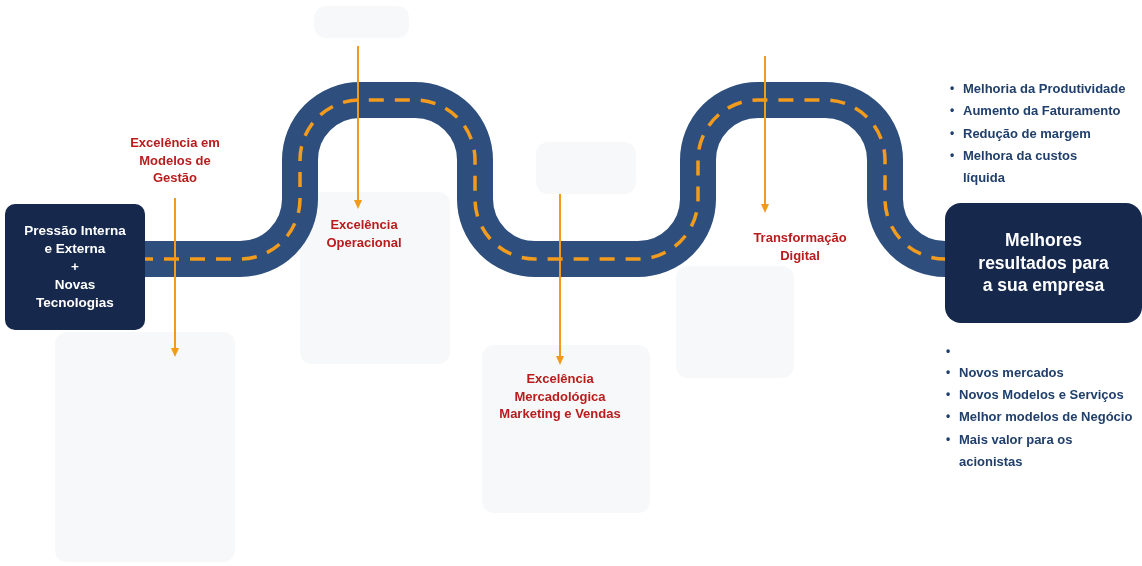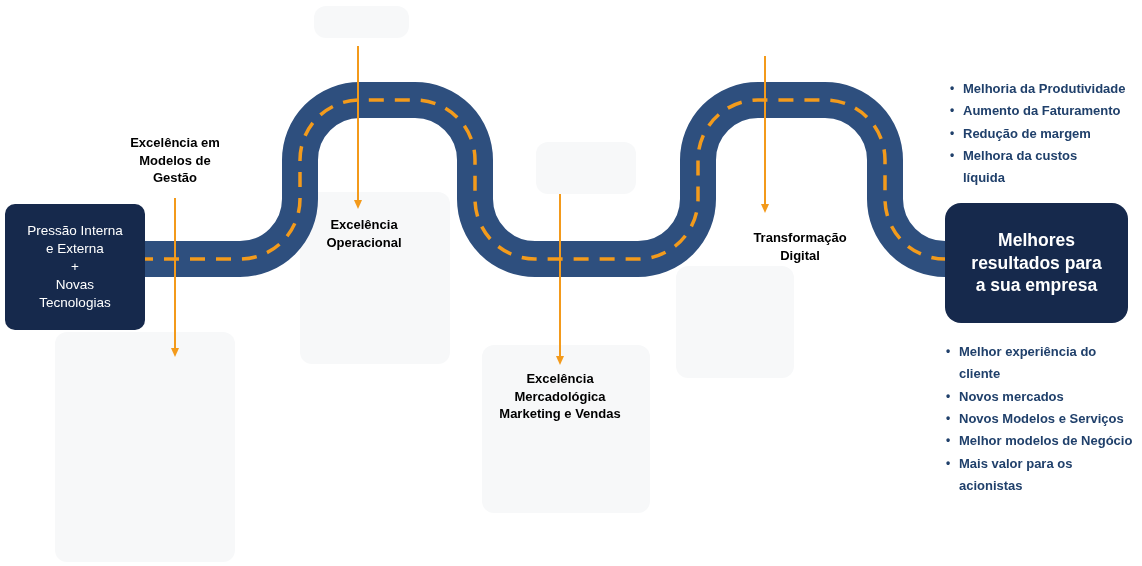--- a/index.html
+++ b/index.html
@@ -31,31 +31,31 @@
     color: #ffffff;
     display: flex;
     align-items: center;
     justify-content: center;
     text-align: center;
     z-index: 3;
   }
   .box-start {
     left: 5px; top: 204px; width: 140px; height: 126px;
     border-radius: 10px;
-    font-size: 13.5px; font-weight: 400; line-height: 1.32;
+    font-size: 13.5px; font-weight: 700; line-height: 1.32;
   }
   .box-end {
-    left: 945px; top: 203px; width: 183px; height: 120px;
+    left: 945px; top: 203px; width: 197px; height: 120px;
     border-radius: 16px;
     font-size: 17.5px; font-weight: 700; line-height: 1.3;
   }
 
   .milestone {
     position: absolute;
-    color: #000000;
+    color: #b91c1c;
     font-weight: 700;
     font-size: 13px;
     line-height: 1.35;
     text-align: center;
     z-index: 2;
   }
   .milestone-1 { left: 100px; top: 134px; width: 150px; }
   .milestone-2 { left: 289px; top: 216px; width: 150px; }
   .milestone-3 { left: 472px; top: 370px; width: 176px; }
   .milestone-4 { left: 725px; top: 229px; width: 150px; }
@@ -150,22 +150,20 @@
     <li>
       <span class="dot">•</span>
       <span class="pre">Melhora da custos
 líquida</span>
     </li>
   </ul>
 
   <ul class="benefits benefits-bottom">
     <li>
       <span class="dot">•</span>
-      <span class="pre">Melhor experiência do
-cliente</span>
     </li>
     <li>
       <span class="dot">•</span>
       <span class="pre">Novos mercados</span>
     </li>
     <li>
       <span class="dot">•</span>
       <span class="pre">Novos Modelos e Serviços</span>
     </li>
     <li>

